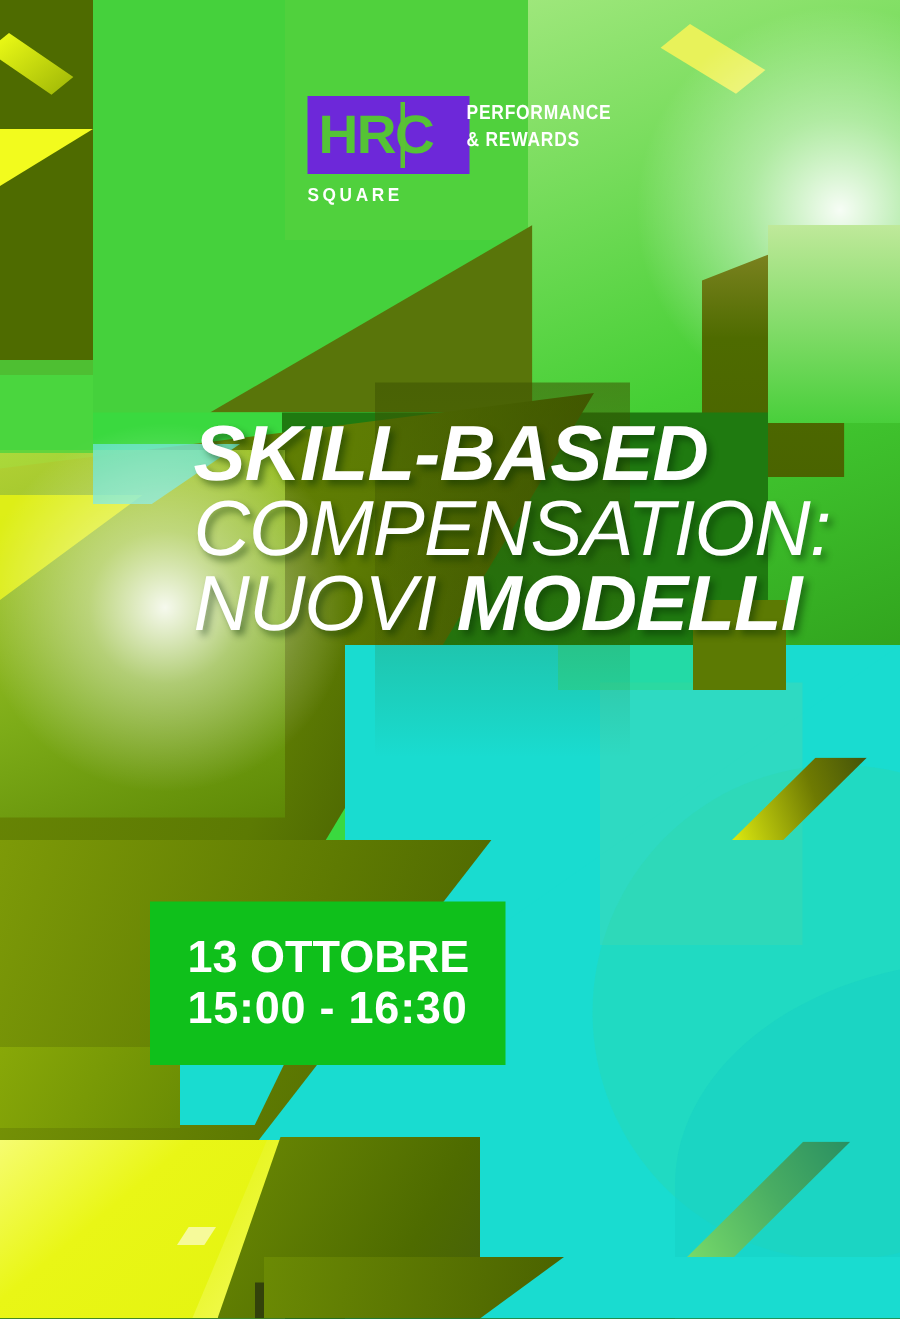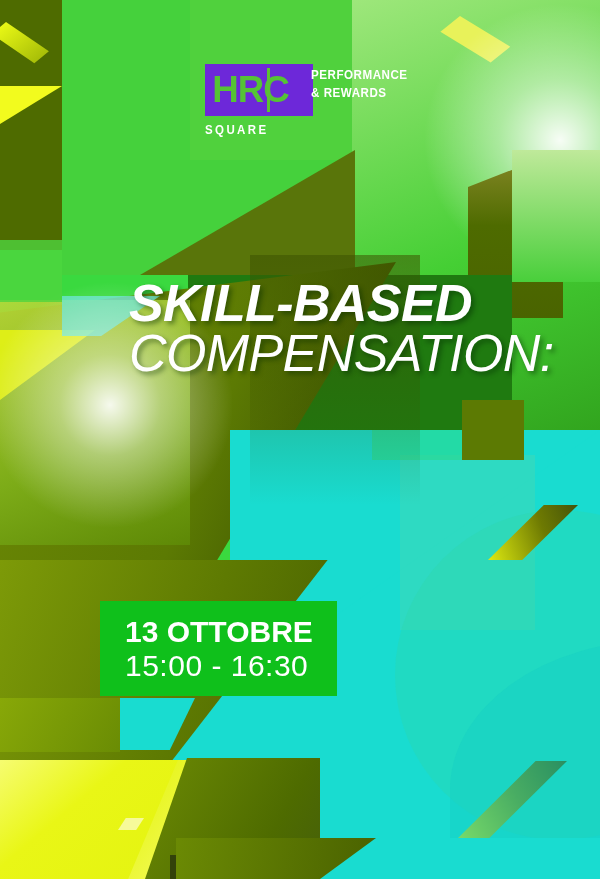--- a/index.html
+++ b/index.html
@@ -87,33 +87,33 @@
     margin-top:28px;
   }
   #title .ln{display:block;}
   #title .lt{font-weight:400;}
   #title .hv{font-weight:700;}
 
   
   #date-panel{
     position:absolute;
     left:100px;top:601px;
-    width:237px;height:95px;
+    width:237px;height:109px;
     background:#0fc01b;
     z-index:40;
     display:flex;flex-direction:column;
     justify-content:center;
     padding-left:25px;
   }
   #date-line{
     color:#ffffff;font-weight:700;font-size:30px;
     line-height:34px;letter-spacing:0px;
   }
   #time-line{
-    color:#ffffff;font-weight:400;font-size:30px;
+    color:#ffffff;font-weight:700;font-size:30px;
     line-height:34px;letter-spacing:0.5px;
   }
 </style>
 </head>
 <body>
 
 <div id="poster">
 
   <div class="layer">
 
@@ -249,20 +249,21 @@
     </div>
     <div id="logo-square">SQUARE</div>
   </div>
 
   <div id="brand-tag">PERFORMANCE
 &amp; REWARDS</div>
 
   <div id="title">
     <span class="ln hv">SKILL-BASED</span>
     <span class="ln lt">COMPENSATION:</span>
+    <span class="ln"><span class="lt">NUOVI </span><span class="hv">MODELLI</span></span>
   </div>
 
   <div id="date-panel">
     <div id="date-line">13 OTTOBRE</div>
     <div id="time-line">15:00 - 16:30</div>
   </div>
 
 </div>
 
 </body></html>

